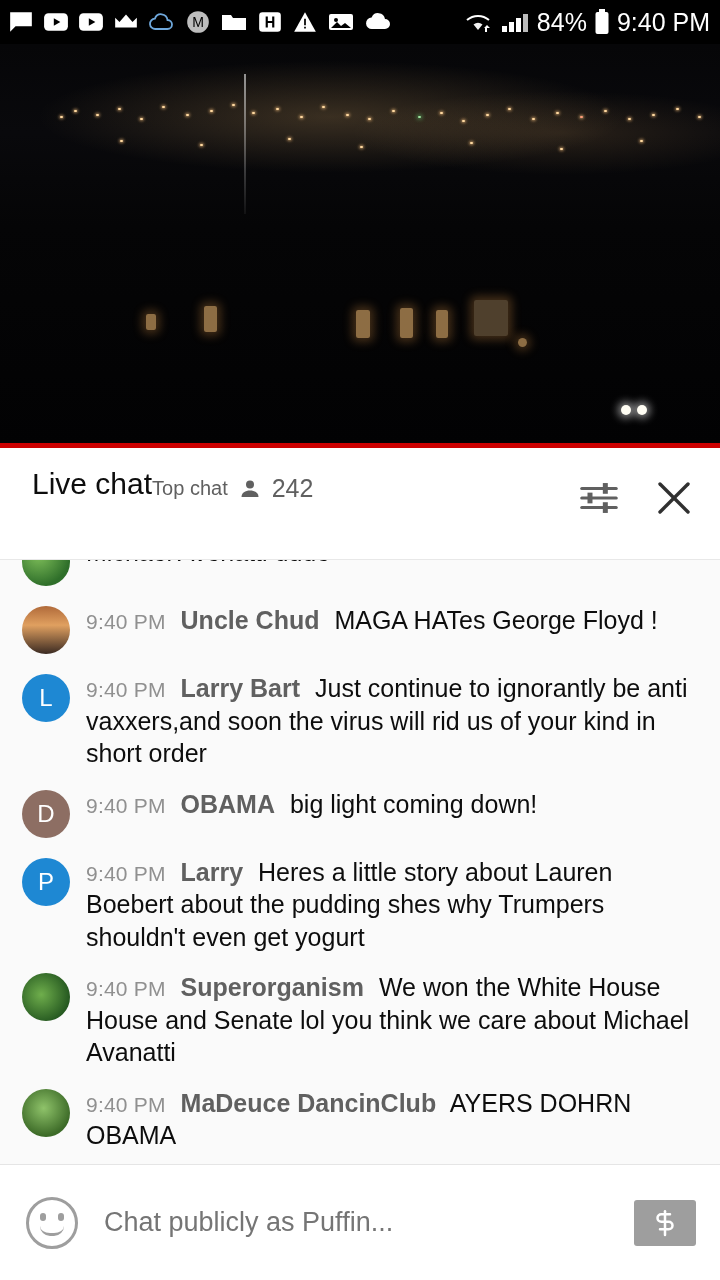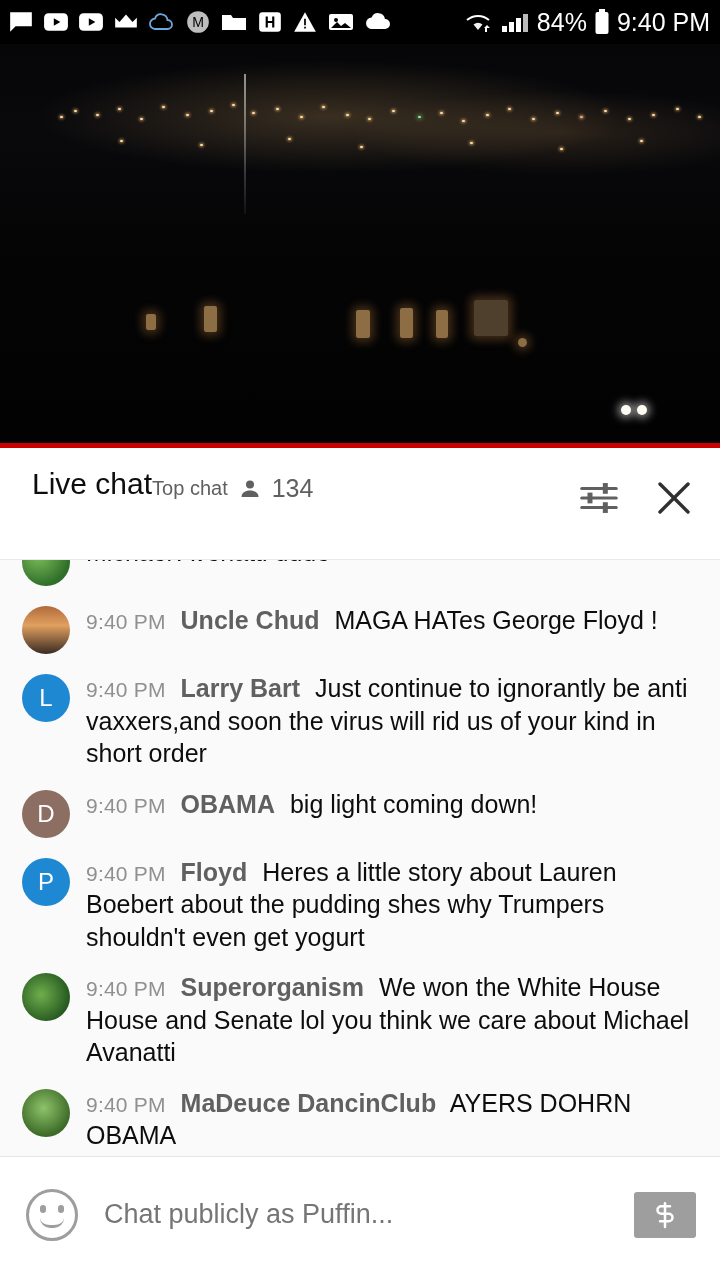--- a/index.html
+++ b/index.html
@@ -104,21 +104,21 @@
   .av.blue { background:#1e88d3; }
   .av.brown { background:#8d6e63; }
   .body { flex:1; font-size:25px; line-height:1.30; color:#0d0d0d; padding-top:2px; }
   .ts { color:#909090; font-size:21px; letter-spacing:0.2px; }
   .au { color:#606060; font-weight:bold; }
   .tx { color:#0d0d0d; }
   .gap { display:inline-block; width:8px; }
 
   
   .composer {
-    position:absolute; left:0; bottom:8px; width:100%; height:116px;
+    position:absolute; left:0; bottom:0; width:100%; height:116px;
     background:#fff; border-top:1px solid #e5e5e5;
     display:flex; align-items:center; padding:0 24px 0 26px;
   }
   .emoji {
     width:52px; height:52px; border-radius:50%;
     border:3px solid #9e9e9e;
     position:relative; flex:0 0 auto;
   }
   .emoji::before, .emoji::after {
     content:""; position:absolute; top:13px; width:6px; height:8px;
@@ -296,21 +296,21 @@
     <div class="titles">
       <div class="ch-title">Live chat</div>
       <div class="ch-sub">
         <span class="ch-subtext">Top chat</span>
         <span style="display:inline-flex;align-items:center;">
           <svg width="24" height="24" viewBox="0 0 24 24">
               <circle cx="12" cy="7.5" r="4" fill="#606060"></circle>
               <path fill="#606060" d="M3.5 20c0-4.3 3.8-6.5 8.5-6.5S20.5 15.7 20.5 20z"></path>
             </svg>
         </span>
-        <span class="ch-count">134</span>
+        <span class="ch-count">242</span>
       </div>
     </div>
     <div class="ch-actions">
       <span style="display:inline-flex;">
         <svg width="46" height="46" viewBox="0 0 24 24">
           <g stroke="#606060" stroke-width="1.6" stroke-linecap="round">
             <line x1="3" y1="7" x2="21" y2="7"></line>
             <line x1="3" y1="12" x2="21" y2="12"></line>
             <line x1="3" y1="17" x2="21" y2="17"></line>
           </g>
@@ -363,21 +363,21 @@
         <span class="ts">9:40 PM</span><span class="gap"></span>
         <span class="au">OBAMA</span><span class="gap"></span>
         <span class="tx">big light coming down!</span>
       </div>
     </div>
 
     <div class="msg">
       <div class="av blue">P</div>
       <div class="body">
         <span class="ts">9:40 PM</span><span class="gap"></span>
-        <span class="au">Floyd</span><span class="gap"></span>
+        <span class="au">Larry</span><span class="gap"></span>
         <span class="tx">Heres a little story about Lauren Boebert about the pudding shes why Trumpers shouldn't even get yogurt</span>
       </div>
     </div>
 
     <div class="msg">
       <div class="av img-c"></div>
       <div class="body">
         <span class="ts">9:40 PM</span><span class="gap"></span>
         <span class="au">Superorganism</span><span class="gap"></span>
         <span class="tx">We won the White House House and Senate lol you think we care about Michael Avanatti</span>

